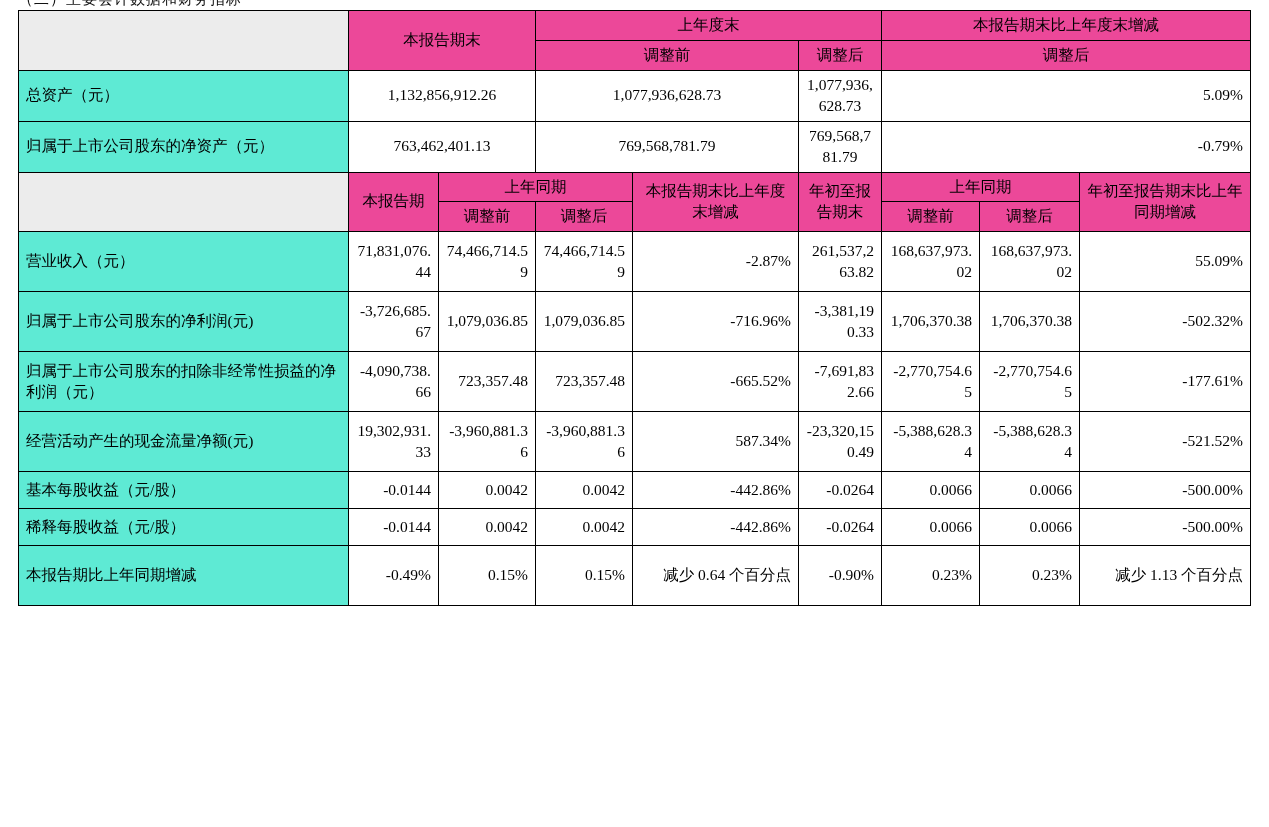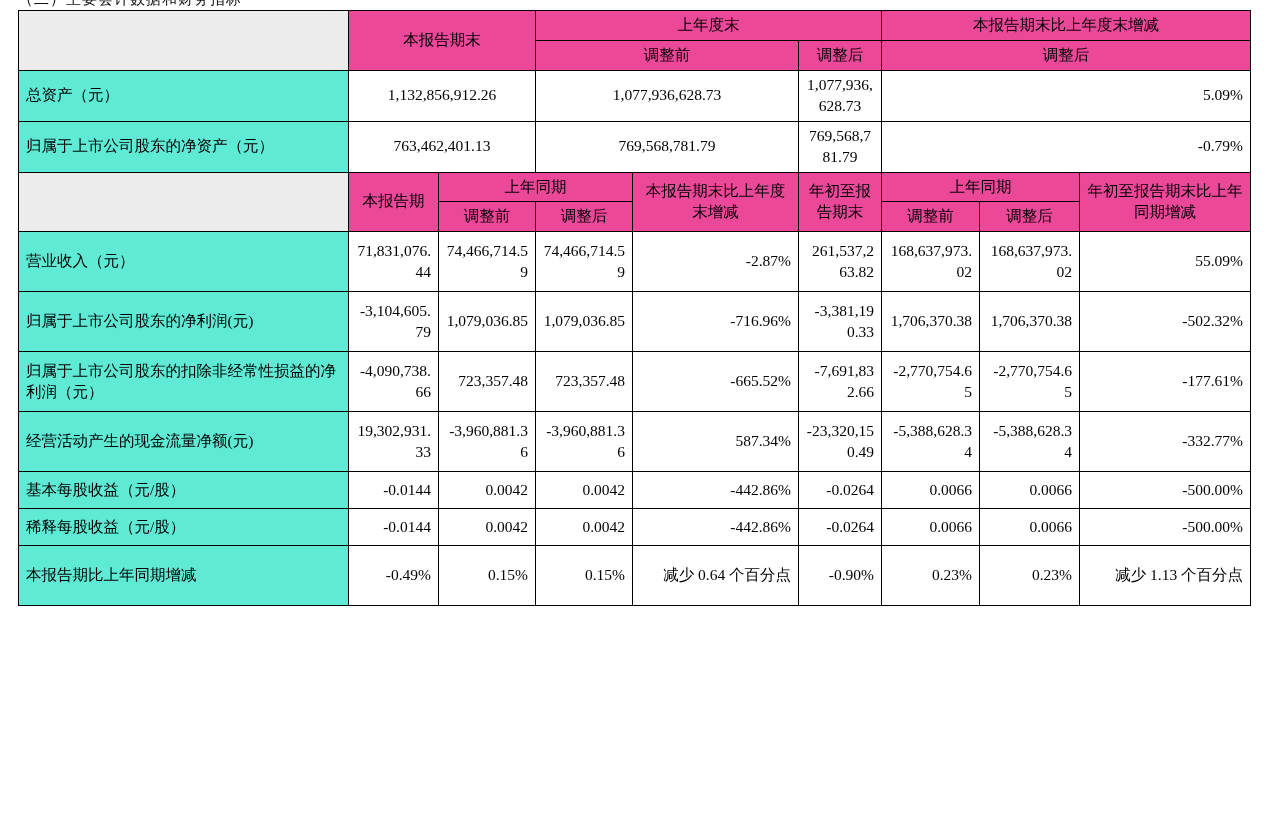--- a/index.html
+++ b/index.html
@@ -144,21 +144,21 @@
         <td class="num">74,466,714.59</td>
         <td class="num">-2.87%</td>
         <td class="num">261,537,263.82</td>
         <td class="num">168,637,973.02</td>
         <td class="num">168,637,973.02</td>
         <td class="num">55.09%</td>
       </tr>
 
       <tr class="tall">
         <td class="rowlabel">归属于上市公司股东的净利润(元)</td>
-        <td class="num">-3,104,605.79</td>
+        <td class="num">-3,726,685.67</td>
         <td class="num">1,079,036.85</td>
         <td class="num">1,079,036.85</td>
         <td class="num">-716.96%</td>
         <td class="num">-3,381,190.33</td>
         <td class="num">1,706,370.38</td>
         <td class="num">1,706,370.38</td>
         <td class="num">-502.32%</td>
       </tr>
 
       <tr class="tall">
@@ -175,21 +175,21 @@
 
       <tr class="tall">
         <td class="rowlabel">经营活动产生的现金流量净额(元)</td>
         <td class="num">19,302,931.33</td>
         <td class="num">-3,960,881.36</td>
         <td class="num">-3,960,881.36</td>
         <td class="num">587.34%</td>
         <td class="num">-23,320,150.49</td>
         <td class="num">-5,388,628.34</td>
         <td class="num">-5,388,628.34</td>
-        <td class="num">-332.77%</td>
+        <td class="num">-521.52%</td>
       </tr>
 
       <tr class="shortrow">
         <td class="rowlabel">基本每股收益（元/股）</td>
         <td class="num">-0.0144</td>
         <td class="num">0.0042</td>
         <td class="num">0.0042</td>
         <td class="num">-442.86%</td>
         <td class="num">-0.0264</td>
         <td class="num">0.0066</td>

